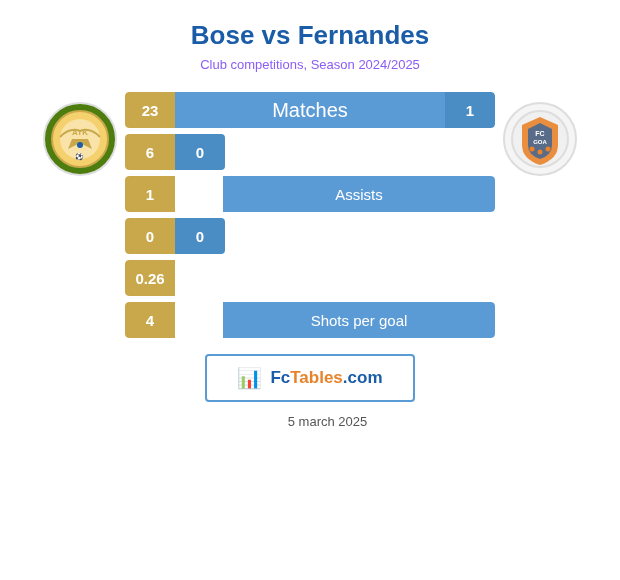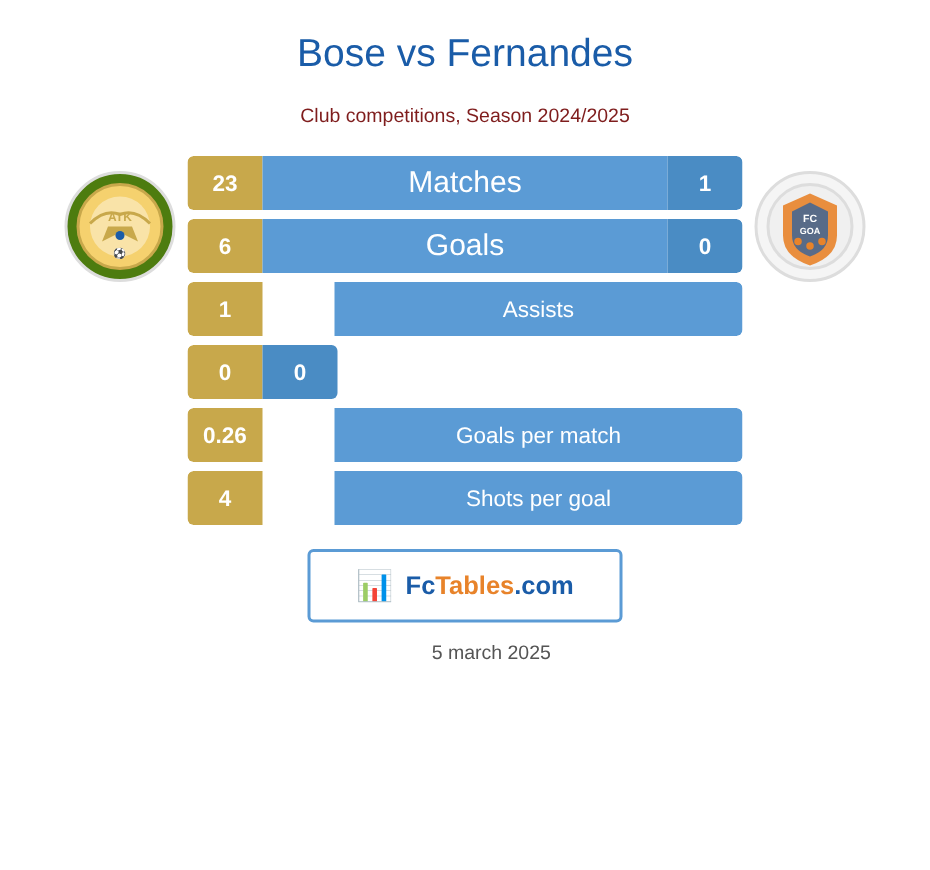--- a/index.html
+++ b/index.html
@@ -10,29 +10,29 @@
       background: #fff;
       font-family: Arial, sans-serif;
       display: flex;
       flex-direction: column;
       align-items: center;
       padding: 20px 10px 10px;
     }
 
     .title {
       font-size: 26px;
-      font-weight: normal;
+      font-weight: bold;
       color: #1a5ca8;
       text-align: center;
-      margin-bottom: 18px;
+      margin-bottom: 6px;
     }
 
     .subtitle {
       font-size: 13px;
-      color: #7f1d1d;
+      color: #8b5cf6;
       text-align: center;
       margin-bottom: 20px;
     }
 
     .stats-container {
       display: flex;
       flex-direction: column;
       gap: 6px;
       flex: 1;
       max-width: 370px;
@@ -205,37 +205,35 @@
   <div class="stats-container">
 
     <div class="stat-row">
       <div class="stat-left-value">23</div>
       <div class="stat-label-bar">Matches</div>
       <div class="stat-right-value">1</div>
     </div>
 
     <div class="stat-row">
       <div class="stat-left-value">6</div>
-      <div class="stat-label-bar">Goals</div>
       <div class="stat-right-value">0</div>
     </div>
 
     <div class="stat-row">
       <div class="stat-left-value">1</div>
       <div class="stat-label-bar-full">Assists</div>
     </div>
 
     <div class="stat-row">
       <div class="stat-left-value">0</div>
       <div class="stat-right-value">0</div>
     </div>
 
     <div class="stat-row">
       <div class="stat-left-value">0.26</div>
-      <div class="stat-label-bar-full">Goals per match</div>
     </div>
 
     <div class="stat-row">
       <div class="stat-left-value">4</div>
       <div class="stat-label-bar-full">Shots per goal</div>
     </div>
 
   </div>
 
   <div class="side-logo-wrapper">

